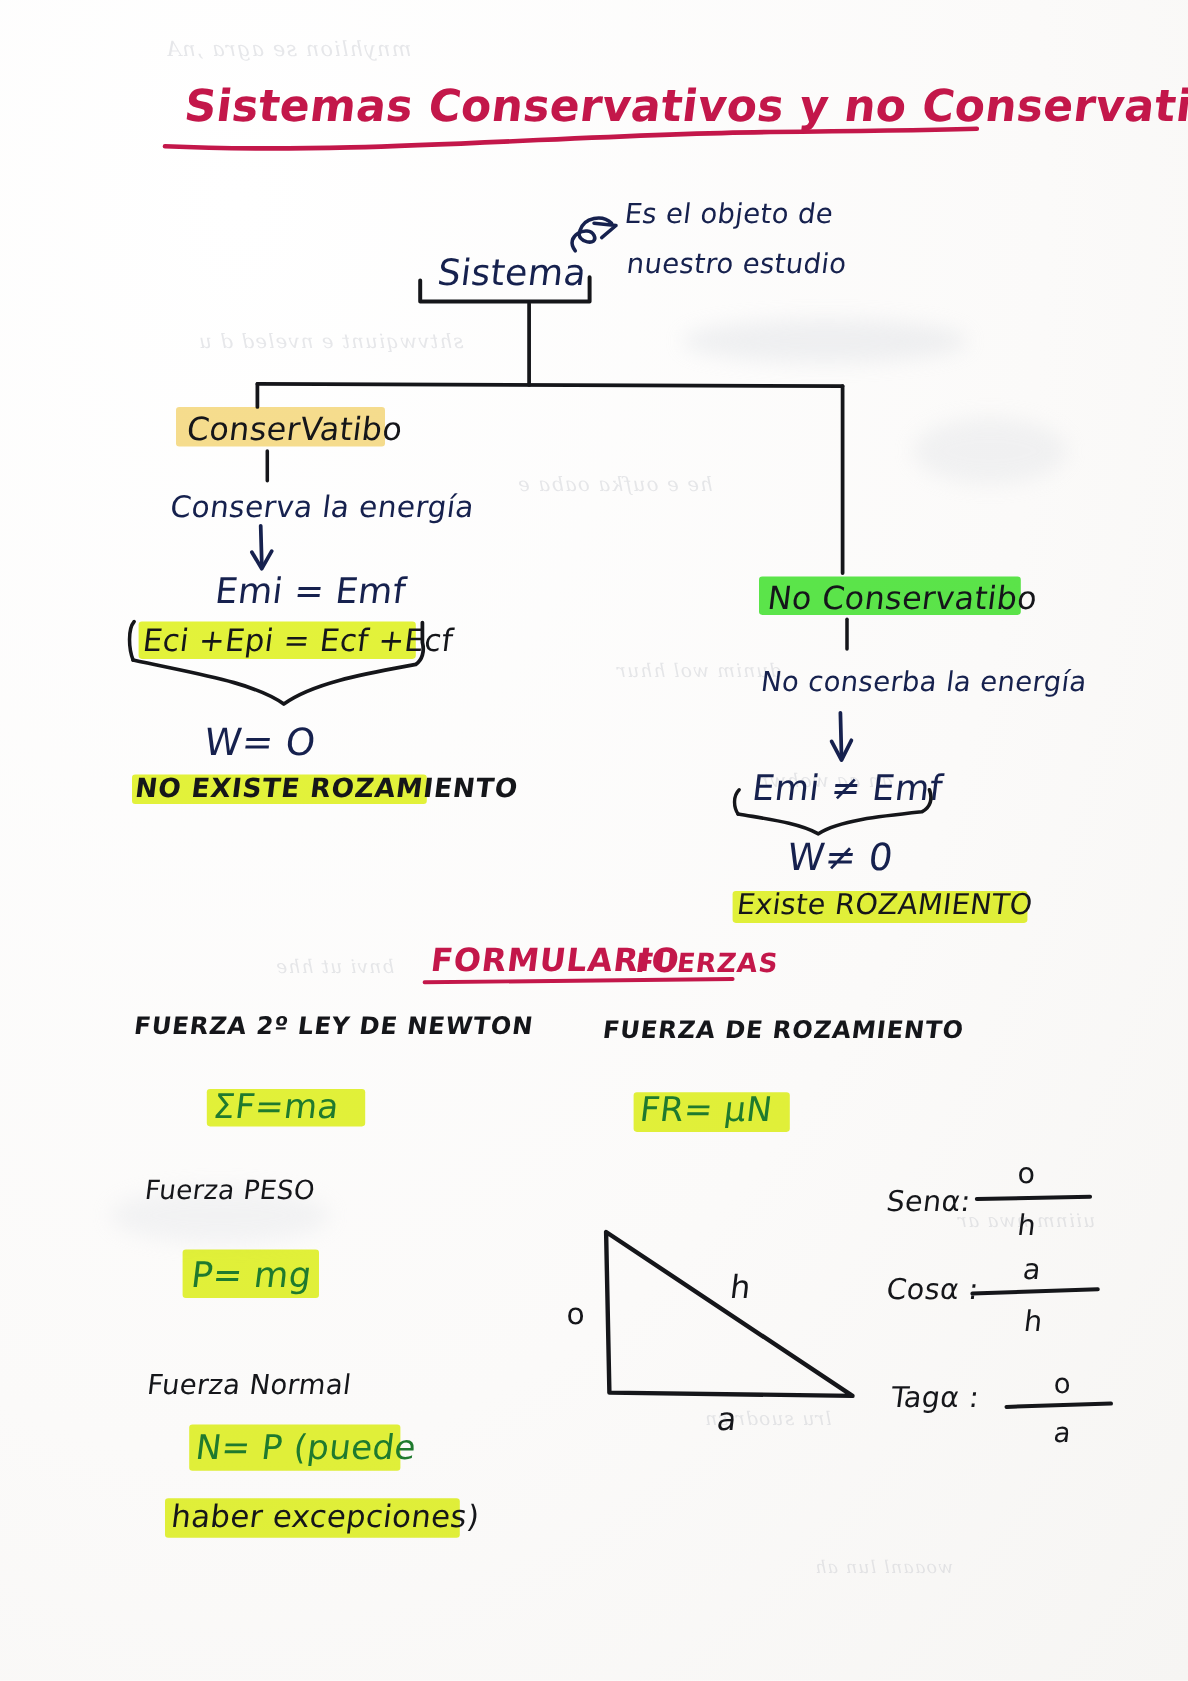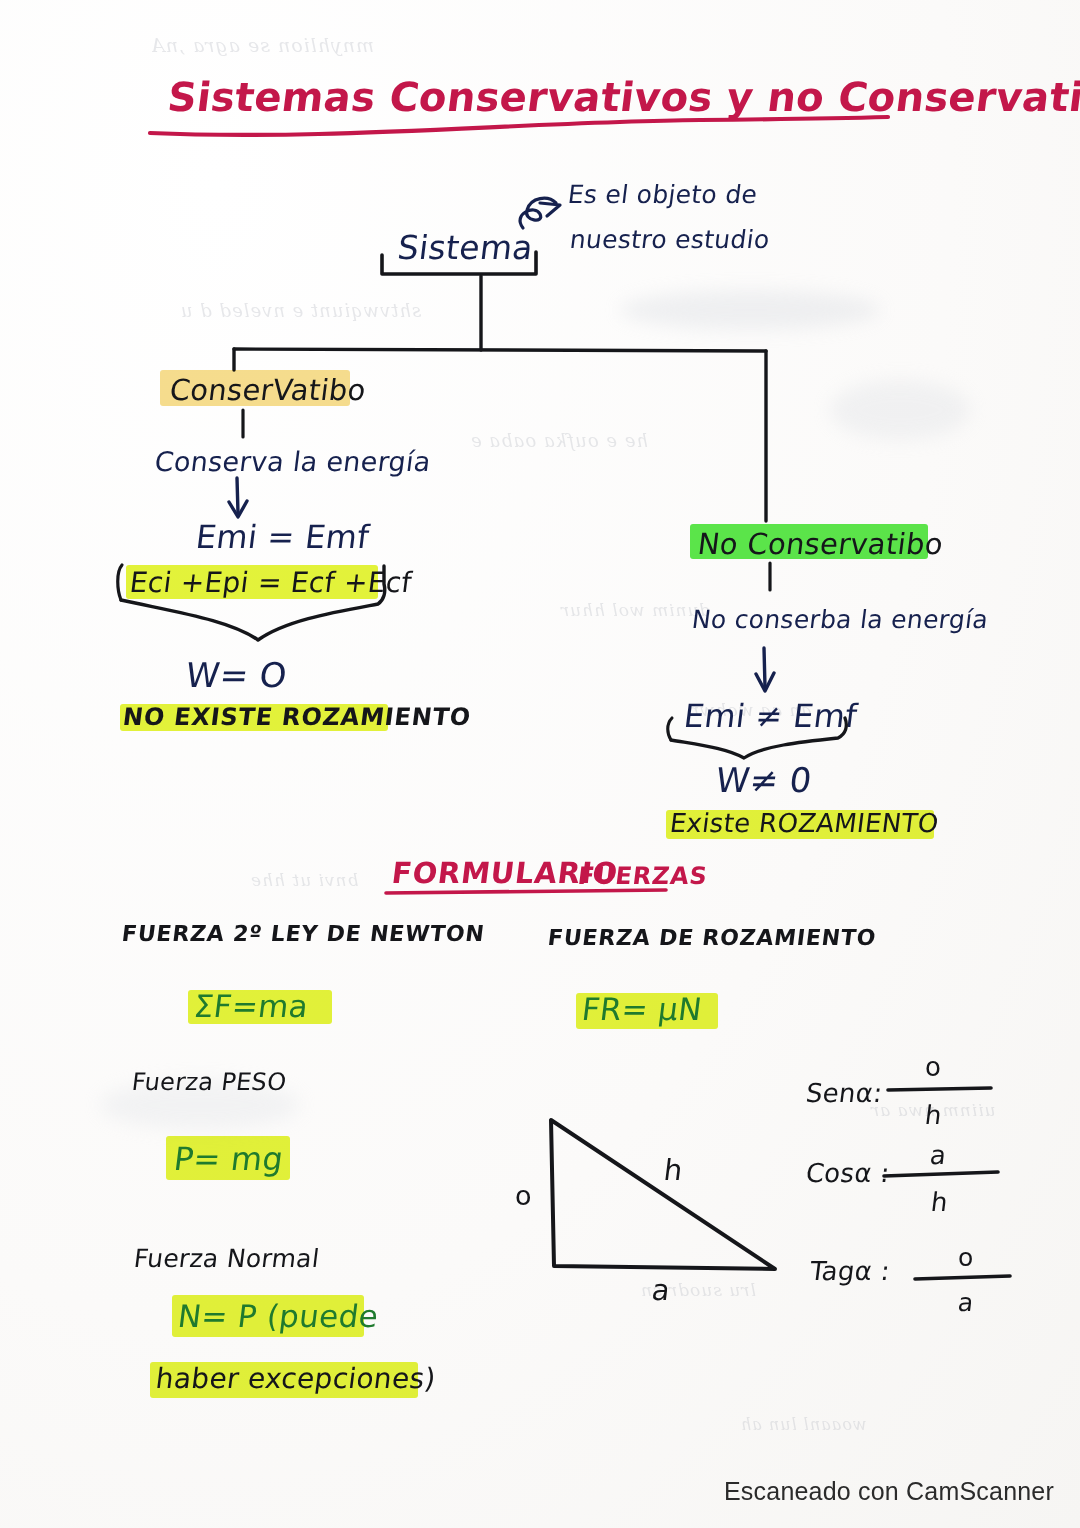--- a/index.html
+++ b/index.html
@@ -286,15 +286,14 @@
   <div class="hw ink-black" style="left:958px;top:1288px;font-size:25px;">
     <span class="slant">a</span>
   </div>
 
   <svg class="ov" style="left:0;top:0;width:1080px;height:1528px;">
     <path d="M888,1090 L991,1088" stroke="#15161a" stroke-width="3.6" stroke-linecap="round"></path>
     <path d="M884,1176 L998,1172" stroke="#15161a" stroke-width="3.6" stroke-linecap="round"></path>
     <path d="M915,1279 L1010,1276" stroke="#15161a" stroke-width="3.6" stroke-linecap="round"></path>
   </svg>
 
-  <div id="camscanner">Escaneado con CamScanner</div>
 
 </div>
 
 </body></html>

